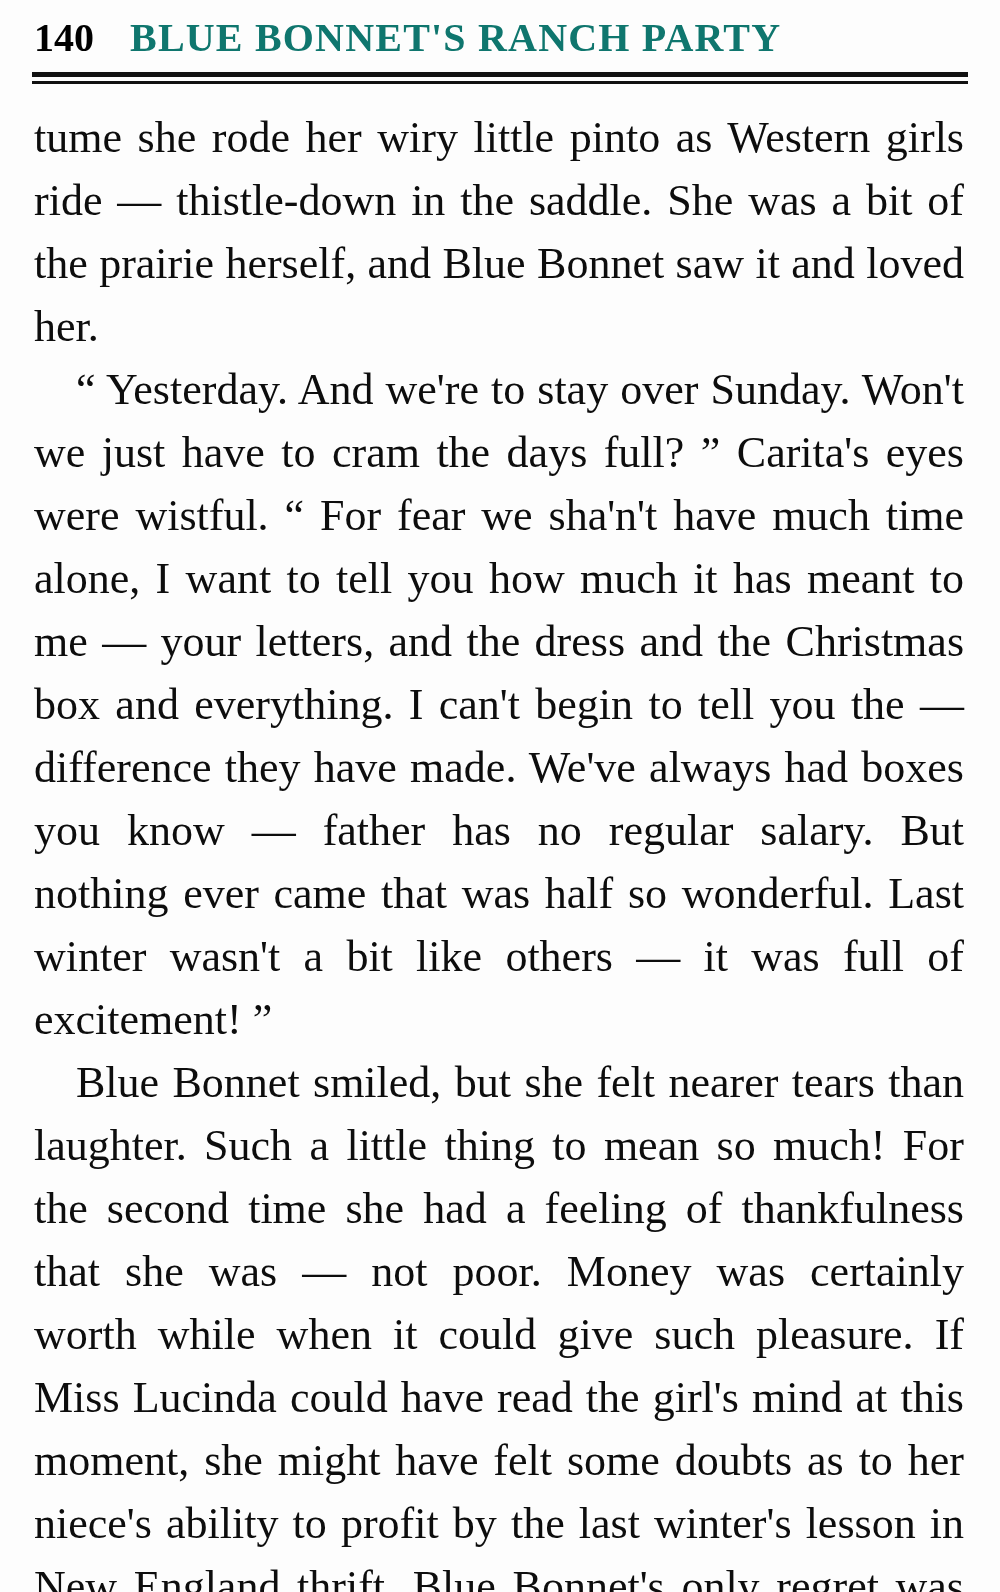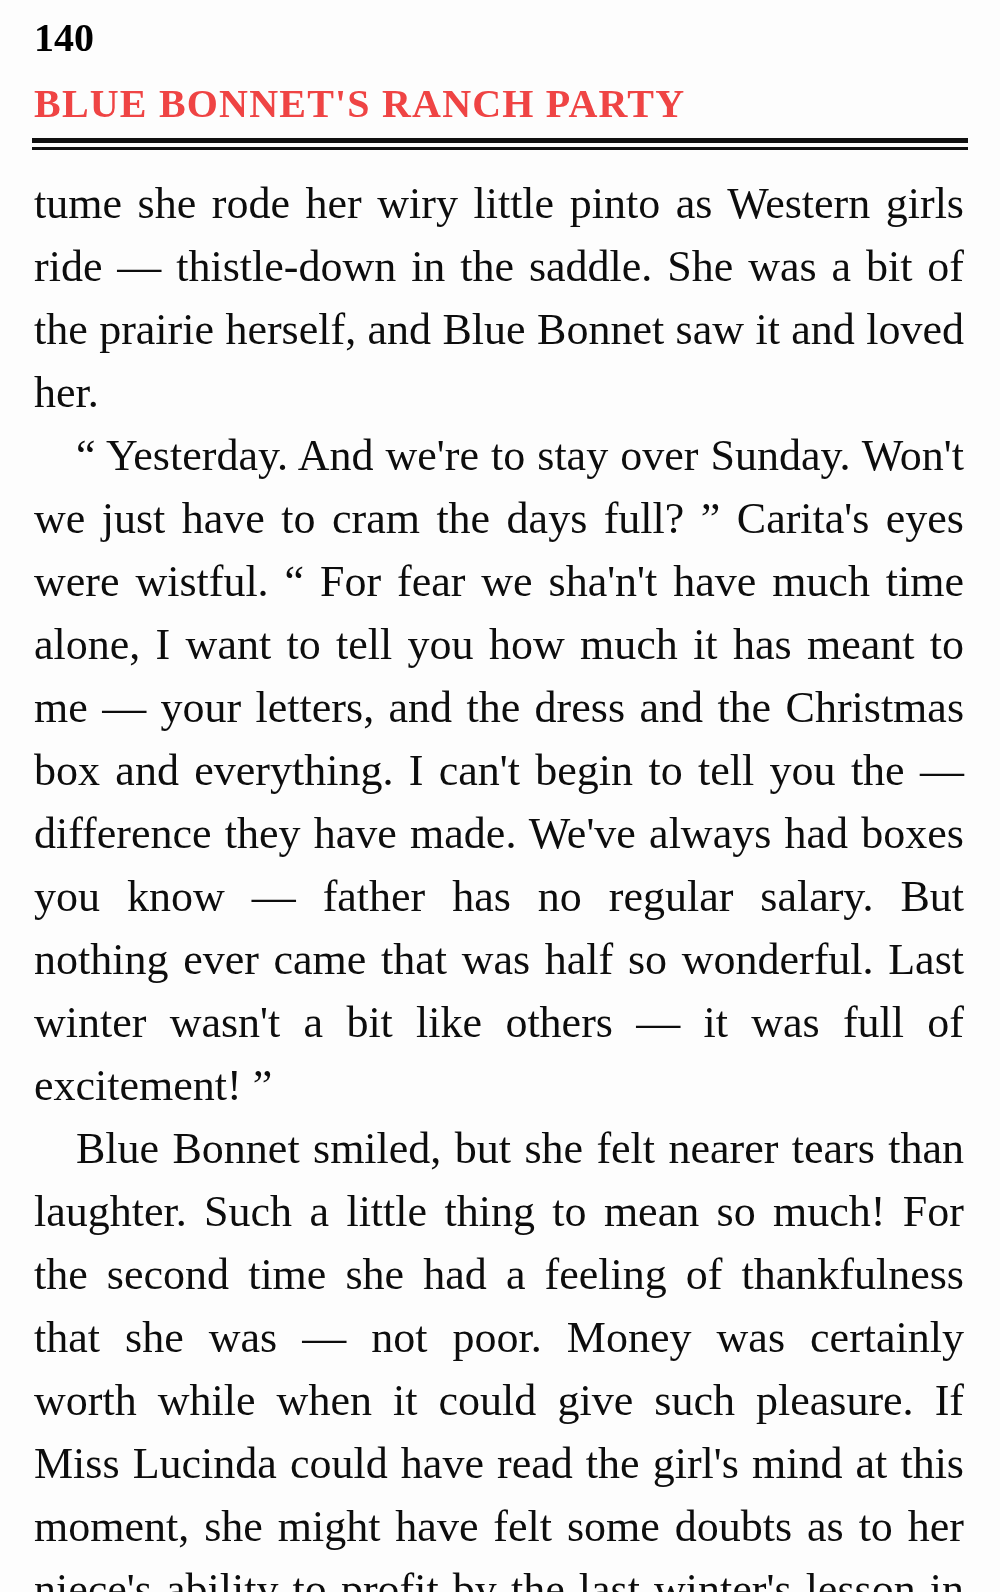--- a/index.html
+++ b/index.html
@@ -18,39 +18,38 @@
     position: relative;
     width: 1000px;
     height: 1592px;
     box-sizing: border-box;
     padding: 18px 30px 0 30px;
     background: #fdfdfd;
   }
   .running-head {
     display: flex;
     align-items: baseline;
-    gap: 26px;
+    gap: 36px;
     padding-left: 4px;
-    flex-direction: column;
   }
   .page-number {
     font-family: "Liberation Serif", serif;
     font-weight: bold;
     font-size: 40px;
     letter-spacing: 0px;
     line-height: 1;
     color: #000000;
   }
   .head-title {
     font-family: "Liberation Serif", serif;
     font-weight: bold;
     font-size: 40px;
     line-height: 1;
     letter-spacing: 1.2px;
-    color: #ef4444;
+    color: #0f766e;
     white-space: nowrap;
   }
   .rule-group {
     margin-top: 14px;
     padding: 0 2px;
   }
   .rule-thick {
     height: 5px;
     background: #111111;
     width: 100%;

